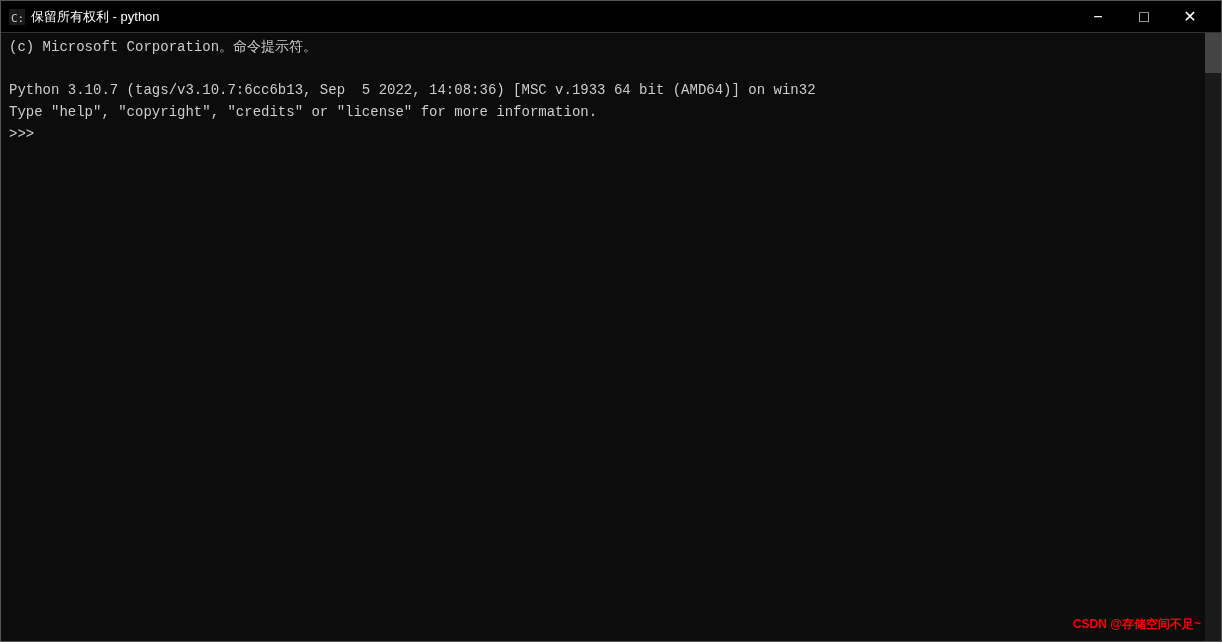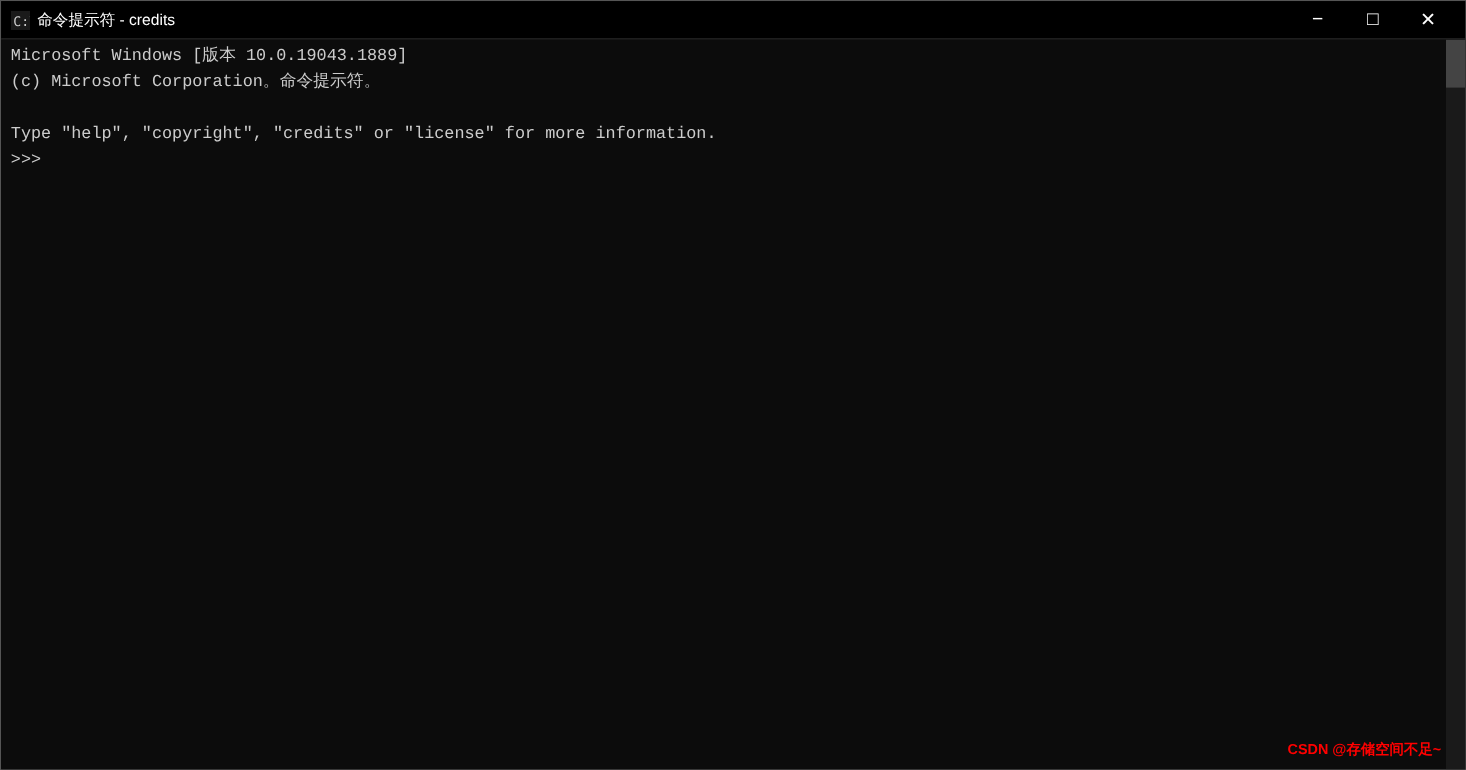--- a/index.html
+++ b/index.html
@@ -130,33 +130,33 @@
 
 <div class="window">
 
   <div class="title-bar">
     <div class="title-bar-icon">
       <svg viewBox="0 0 16 16" fill="none">
         <rect width="16" height="16" fill="#1a1a1a"></rect>
         <text x="2" y="13" font-size="11" fill="#cccccc" font-family="monospace">C:\</text>
       </svg>
     </div>
-    <span class="title-bar-title">命令提示符 - credits</span>
+    <span class="title-bar-title">保留所有权利 - python</span>
     <div class="title-bar-controls">
       <button class="title-bar-btn">−</button>
       <button class="title-bar-btn">□</button>
       <button class="title-bar-btn close">✕</button>
     </div>
   </div>
 
   <div class="terminal-body">
     <div id="terminal-output">
-        <div class="terminal-line">Microsoft Windows [版本 10.0.19043.1889]</div>
         <div class="terminal-line">(c) Microsoft Corporation。命令提示符。</div>
         <div class="terminal-line empty"></div>
+        <div class="terminal-line">Python 3.10.7 (tags/v3.10.7:6cc6b13, Sep  5 2022, 14:08:36) [MSC v.1933 64 bit (AMD64)] on win32</div>
         <div class="terminal-line">Type "help", "copyright", "credits" or "license" for more information.</div>
         <div class="terminal-line">&gt;&gt;&gt; </div>
       </div>
     <div class="scrollbar">
       <div class="scrollbar-thumb"></div>
     </div>
     <div class="watermark">CSDN @存储空间不足~</div>
   </div>
 </div>
 

